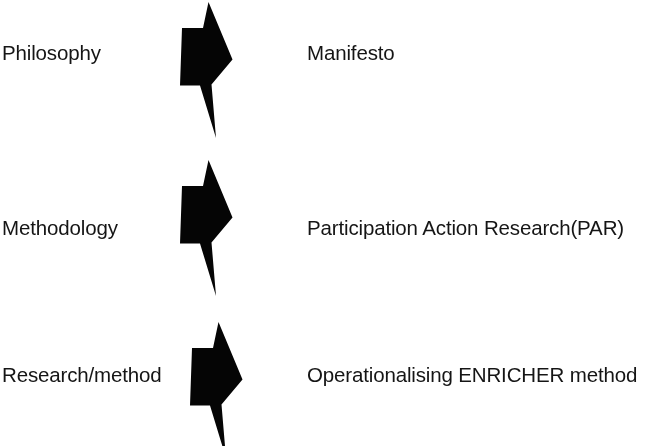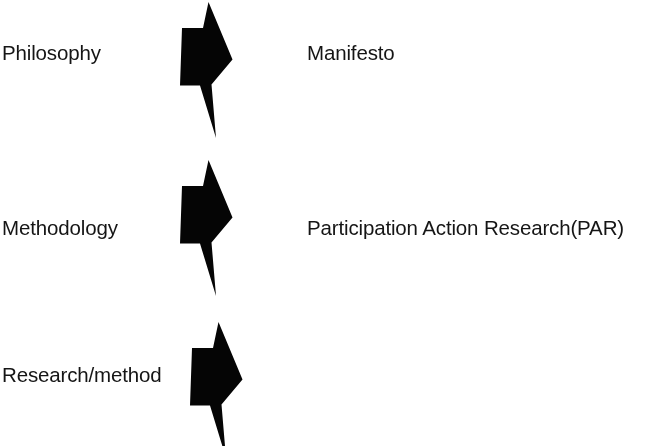--- a/index.html
+++ b/index.html
@@ -101,15 +101,16 @@
 
   <div class="row row-3">
     <div class="label label-left">Research/method</div>
 
     <div class="arrow">
       <svg viewBox="0 0 70 140" xmlns="http://www.w3.org/2000/svg" aria-hidden="true">
         <polygon class="arrow-body" points="36.5,0 60.5,57.5 39.5,82.5 44,136 28,83.5 8,83.5 10,26 31,26"></polygon>
       </svg>
     </div>
 
+    <div class="label label-right">Operationalising ENRICHER method</div>
   </div>
 
 </div>
 
 </body></html>

